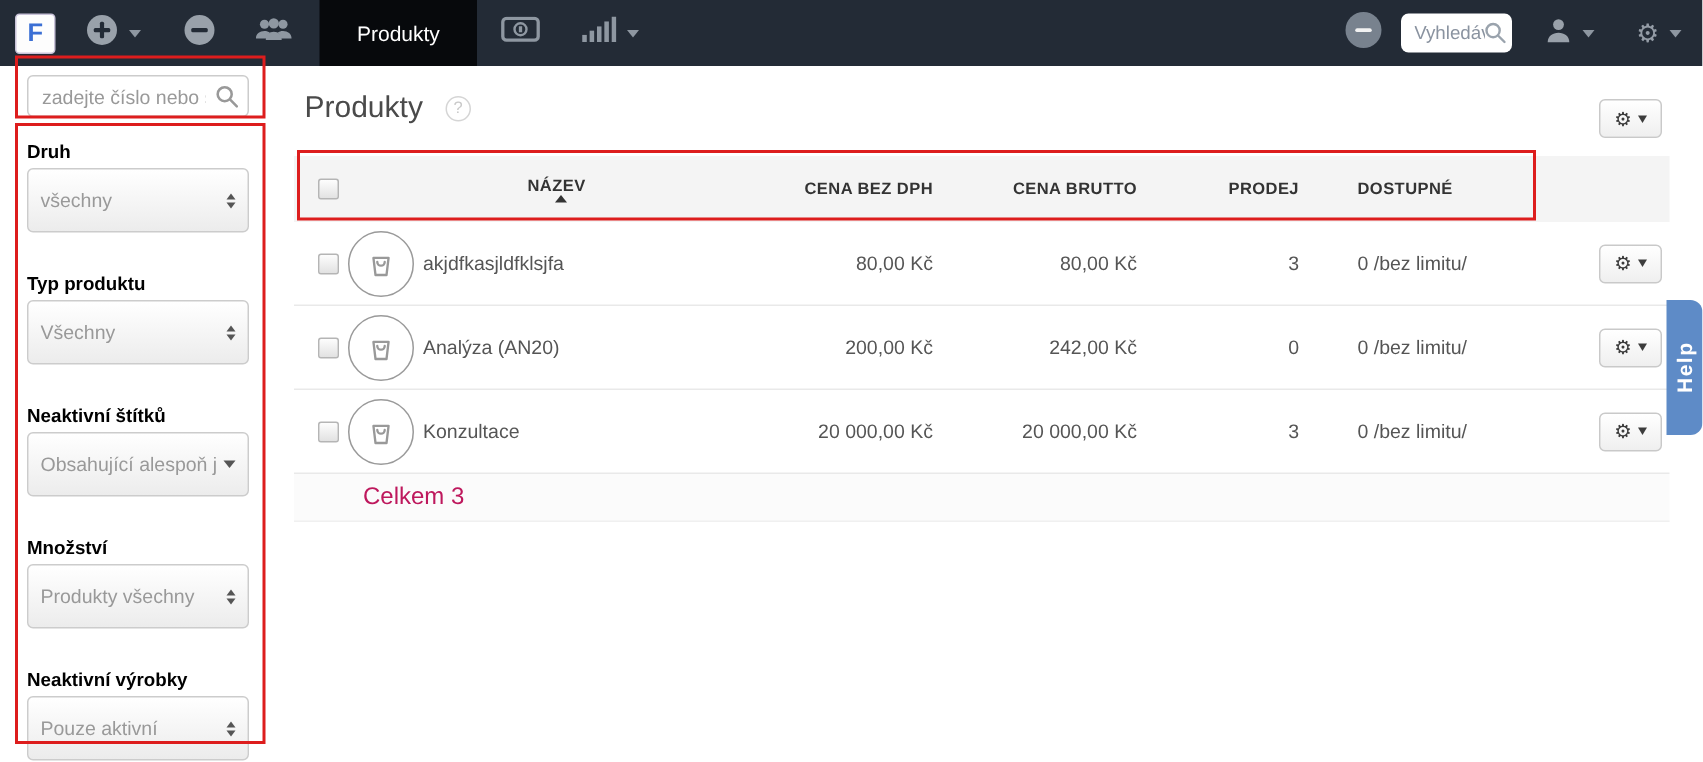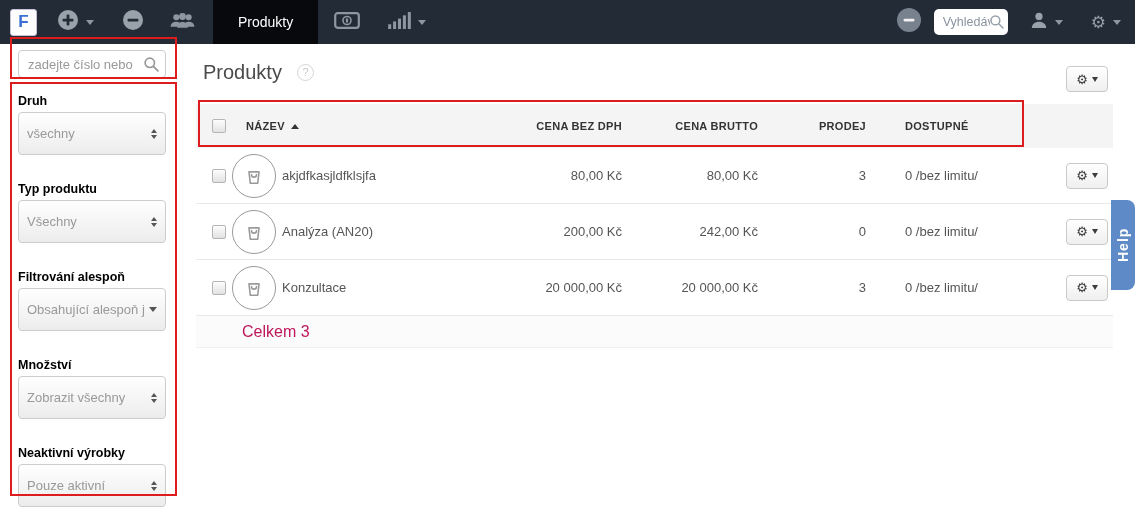--- a/index.html
+++ b/index.html
@@ -92,21 +92,21 @@
   }
   .btn-gear .g { font-size: 13px; color: #3c3c3c; line-height: 1; }
   .tri-dark { width: 0; height: 0; border-left: 3.5px solid transparent; border-right: 3.5px solid transparent; border-top: 5px solid #3c3c3c; }
   .top-gear { position: absolute; right: 5px; top: 22px; }
 
   .grid-row { display: grid; grid-template-columns: 30px 56px 214px 126px 136px 108px 140px 1fr; align-items: center; }
   .thead {
     margin-top: 4px; height: 44px; background: #f4f4f4;
     font-size: 11px; font-weight: bold; color: #333; letter-spacing: .3px;
   }
-  .thead .c-name { grid-column: 2 / 4; padding-left: 20px; display: flex; align-items: center; }
+  .thead .c-name { grid-column: 2 / 4; padding-left: 20px; display: flex; align-items: center; flex-direction: column; }
   .sort-tri { width: 0; height: 0; margin-left: 6px; border-left: 4px solid transparent; border-right: 4px solid transparent; border-bottom: 5px solid #333; }
   .cell-r { text-align: right; }
   .cell-avail { padding-left: 39px; }
   .c-chk { display: flex; justify-content: flex-end; }
   .trow { height: 56px; border-bottom: 1px solid #e9e9e9; background: #fff; font-size: 13px; color: #555; }
   .prod-circle {
     width: 44px; height: 44px; margin-left: 6px; border: 1.5px solid #9a9a9a; border-radius: 50%;
     display: flex; align-items: center; justify-content: center;
   }
   .c-actions { display: flex; justify-content: flex-end; padding-right: 5px; }
@@ -260,32 +260,32 @@
       <span class="val">Všechny</span>
       <span class="spinner">
           <span class="spin-up"></span>
           <span class="spin-down"></span>
         </span>
     </div>
   </div>
 
 
   <div class="filter-group">
-    <div class="filter-label">Filtrování alespoň</div>
+    <div class="filter-label">Neaktivní štítků</div>
     <div class="select">
       <span class="val">Obsahující alespoň je</span>
       <span class="arrow-down"></span>
     </div>
   </div>
 
 
   <div class="filter-group">
     <div class="filter-label">Množství</div>
     <div class="select">
-      <span class="val">Zobrazit všechny</span>
+      <span class="val">Produkty všechny</span>
       <span class="spinner">
           <span class="spin-up"></span>
           <span class="spin-down"></span>
         </span>
     </div>
   </div>
 
   <div class="filter-group">
     <div class="filter-label">Neaktivní výrobky</div>
     <div class="select">

